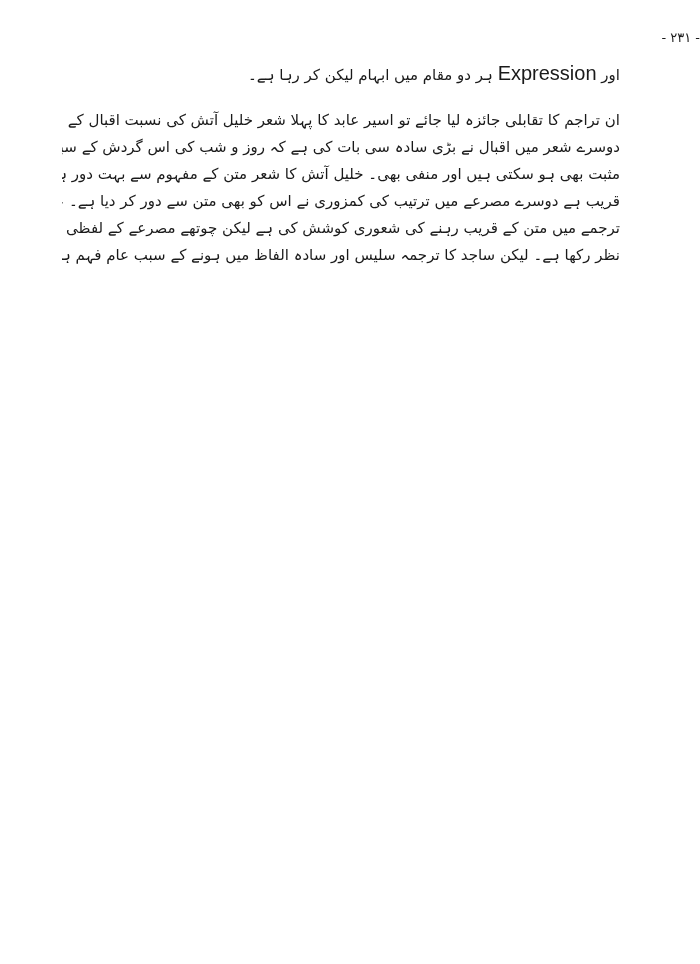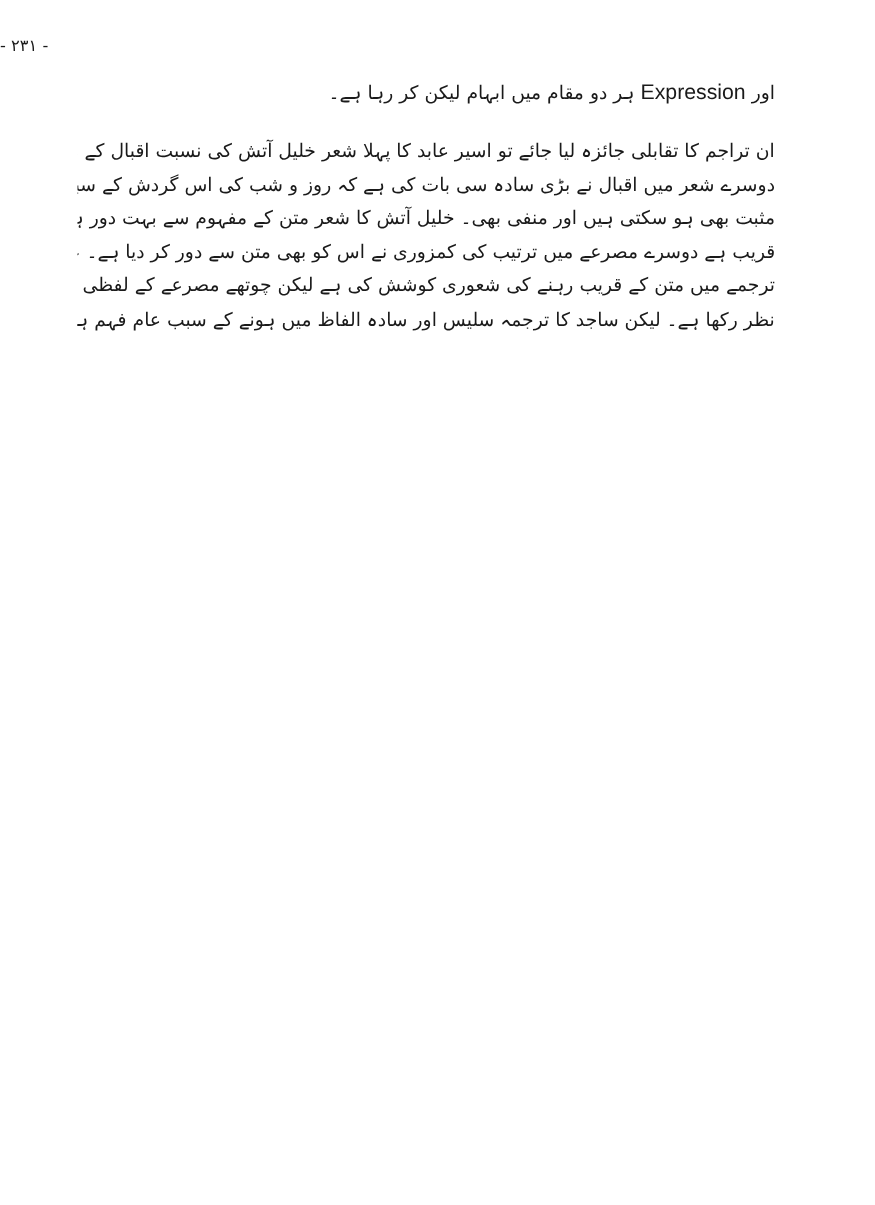--- a/index.html
+++ b/index.html
@@ -1,22 +1,22 @@
 <!DOCTYPE html>
 <html><head>
 <meta charset="utf-8">
 <style>
   html, body { margin: 0; padding: 0; background: #ffffff; }
   body { width: 700px; height: 964px; position: relative; overflow: hidden; color: #1a1a1a; font-family: "DejaVu Sans", sans-serif; }
-  .page-number { position: absolute; top: 30px; left: 0; width: 700px; text-align: left; font-size: 13px; direction: rtl; letter-spacing: 1px; }
+  .page-number { position: absolute; top: 30px; left: 0; width: 700px; text-align: right; font-size: 13px; direction: rtl; letter-spacing: 1px; }
   .content { position: absolute; top: 60px; left: 62px; width: 558px; direction: rtl; text-align: justify; }
   .line { font-size: 15px; line-height: 27px; height: 27px; white-space: nowrap; overflow: hidden; text-align: right; }
   .line.justify { text-align-last: justify; text-align: justify; }
   .intro { margin-bottom: 20px; }
-  .en { font-family: "Liberation Sans", sans-serif; font-size: 17px; direction: ltr; unicode-bidi: embed; }
+  .en { font-family: "Liberation Sans", sans-serif; font-size: 20px; direction: ltr; unicode-bidi: embed; }
 </style>
 </head>
 <body>
 
 <div class="page-number">- ۲۳۱ -</div>
 
 <div class="content">
   <div class="line intro">
     <span>اور</span>
     <span class="en">Expression</span>

